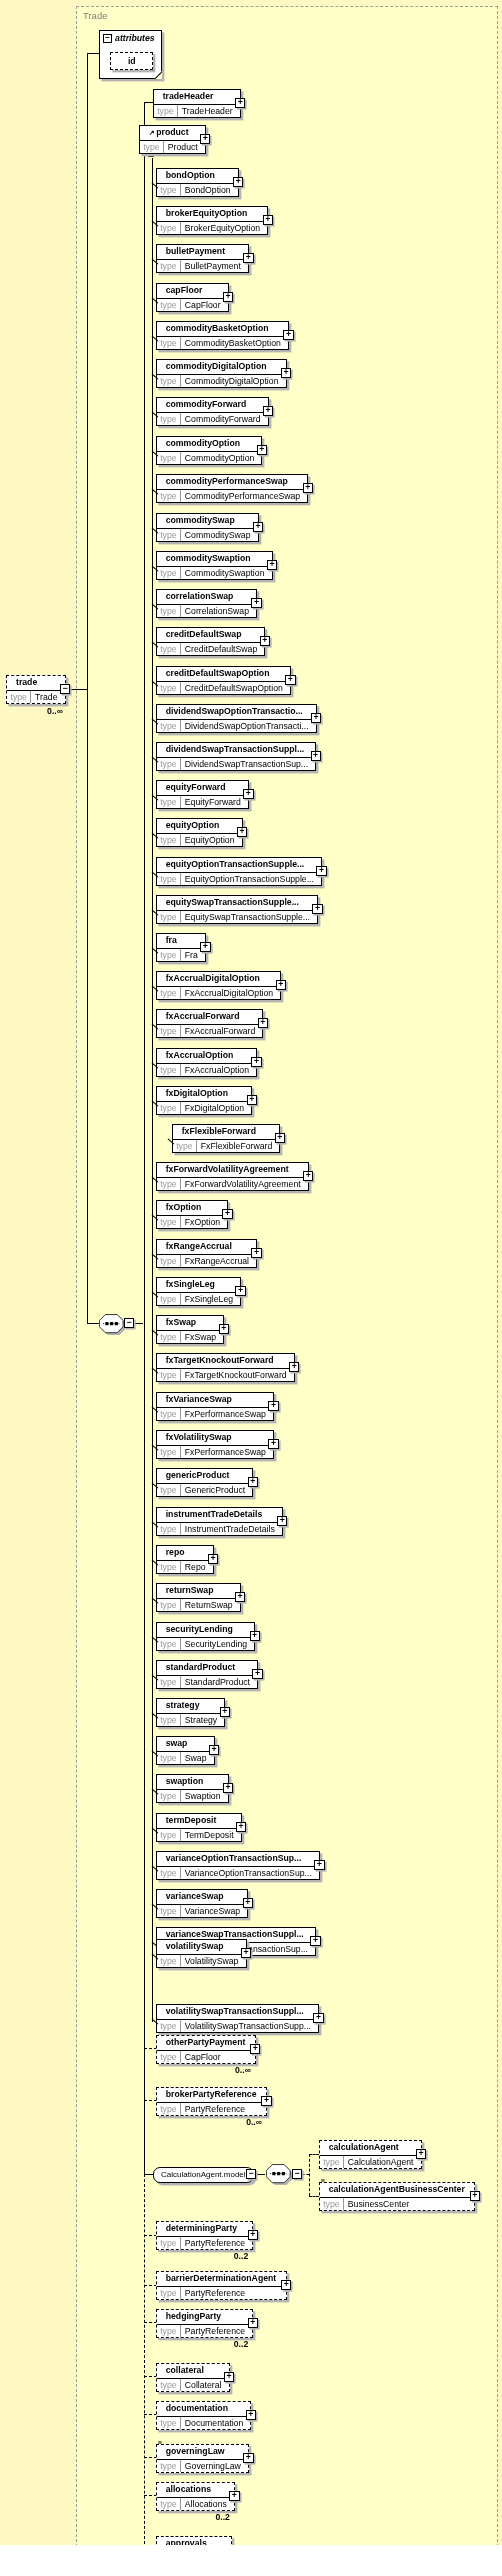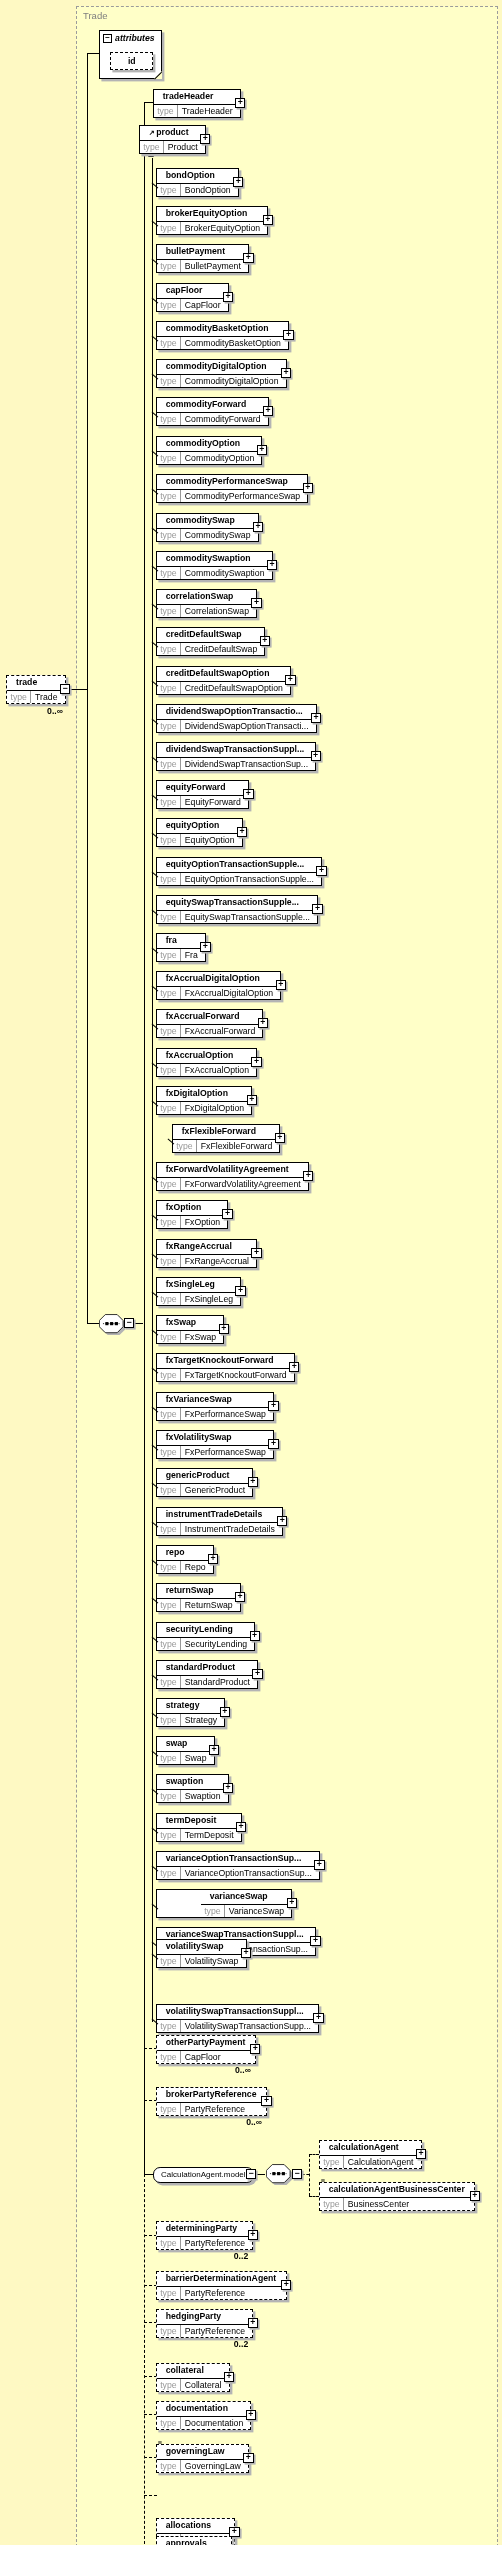--- a/index.html
+++ b/index.html
@@ -504,21 +504,21 @@
       <span class="exp right plus"></span>
     </div>
       <div class="ebox member" style="left: 0px; top: 1851px;">
       <div class="ttl">varianceOptionTransactionSup...</div>
       <div class="trow">
         <span class="tlab">type</span>
         <span class="tval">VarianceOptionTransactionSup...</span>
       </div>
       <span class="exp right plus"></span>
     </div>
-      <div class="ebox member" style="left: 0px; top: 1889px; padding-left: 44px;">
+      <div class="ebox member" style="left: 0px; top: 1889px;">
       <div class="ttl">varianceSwap</div>
       <div class="trow">
         <span class="tlab">type</span>
         <span class="tval">VarianceSwap</span>
       </div>
       <span class="exp right plus"></span>
     </div>
       <div class="ebox member" style="left: 0px; top: 1927px;">
       <div class="ttl">varianceSwapTransactionSuppl...</div>
       <div class="trow">
@@ -648,21 +648,21 @@
   <div class="ebox dash" style="left:156px;top:2444px;">
     <span class="mark">≡</span>
     <div class="ttl">governingLaw</div>
     <div class="trow">
         <span class="tlab">type</span>
         <span class="tval">GoverningLaw</span>
       </div>
     <span class="exp right plus"></span>
   </div>
 
-  <div class="ebox dash" style="left:156px;top:2482px;margin-top:36px;">
+  <div class="ebox dash" style="left:156px;top:2482px;">
     <div class="ttl">allocations</div>
     <div class="trow">
         <span class="tlab">type</span>
         <span class="tval">Allocations</span>
       </div>
     <span class="exp right plus"></span>
     <span class="occ">0..2</span>
   </div>
 
   <div class="ebox dash" style="left:156px;top:2536px;">

